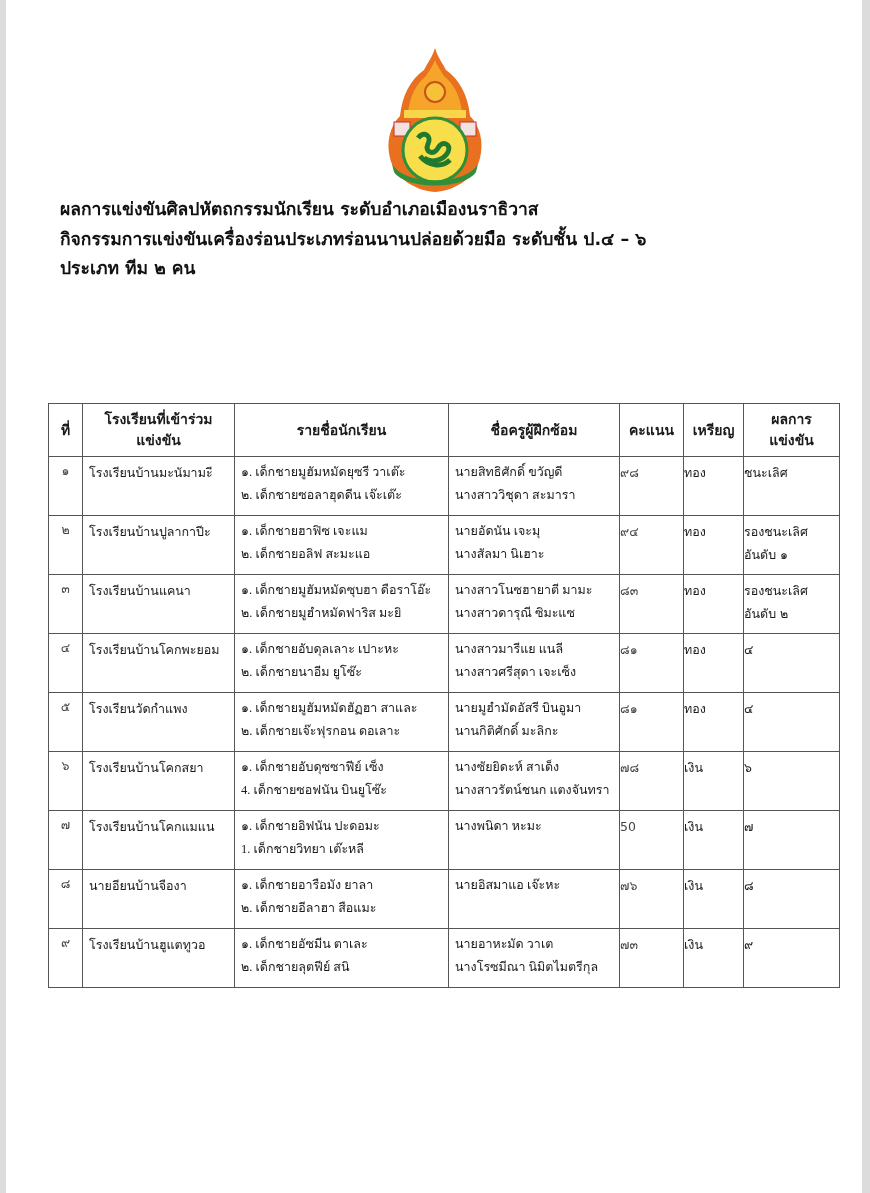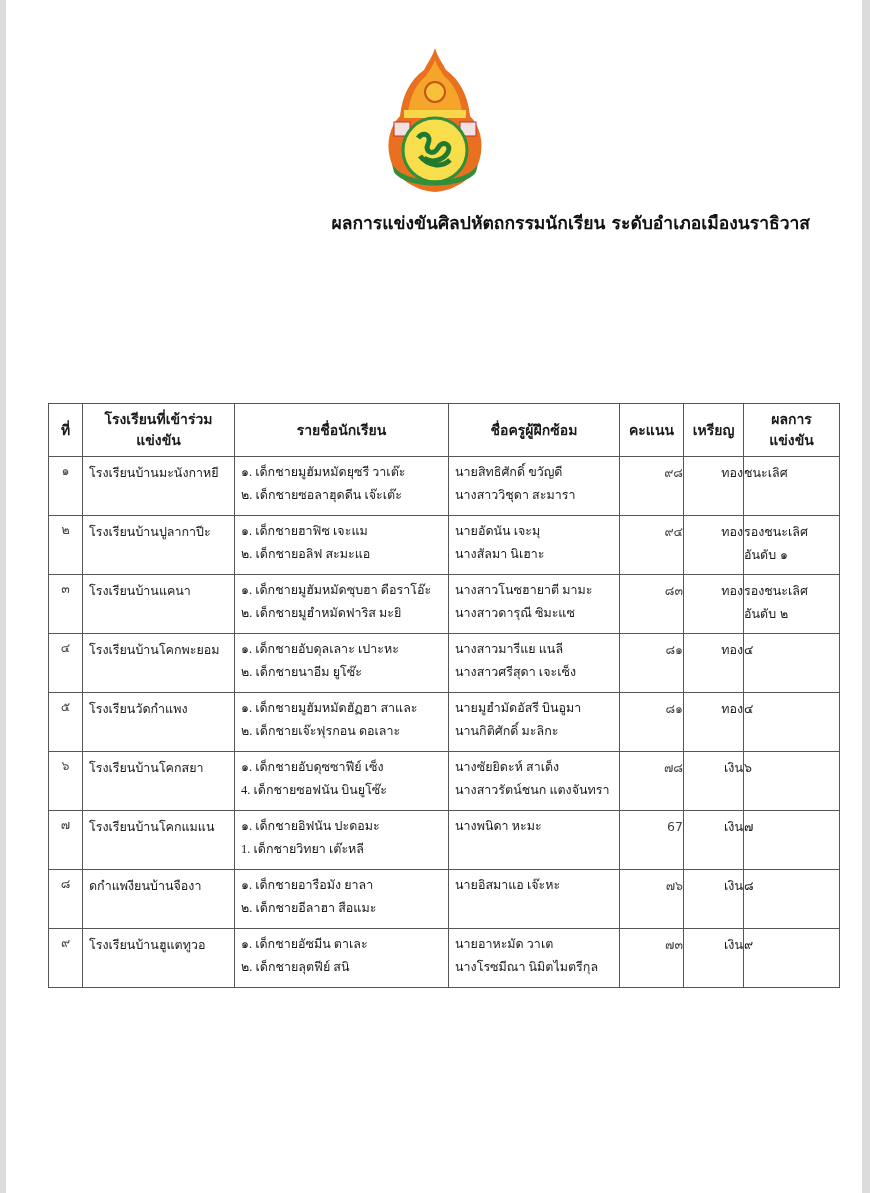--- a/index.html
+++ b/index.html
@@ -3,36 +3,36 @@
 <meta charset="utf-8">
 <style>
   html, body { margin: 0; padding: 0; }
   body {
     width: 870px; height: 1193px; background: #ffffff; position: relative; overflow: hidden;
     font-family: "DejaVu Sans", "Liberation Sans", sans-serif; color: #1a1a1a;
   }
   .edge-left { position: absolute; left: 0; top: 0; width: 6px; height: 1193px; background: #dcdcdc; }
   .edge-right { position: absolute; right: 0; top: 0; width: 8px; height: 1193px; background: #dcdcdc; }
   .logo { position: absolute; left: 380px; top: 46px; width: 110px; height: 150px; }
-  .titles { position: absolute; left: 60px; width: 750px; top: 209px; text-align: right; }
+  .titles { position: absolute; left: 60px; width: 750px; top: 195px; text-align: left; }
   .titles div { font-size: 17.5px; font-weight: bold; line-height: 29.5px; color: #111; white-space: nowrap; }
   table.results {
     position: absolute; left: 48px; top: 403px; border-collapse: collapse;
     font-size: 12.5px; table-layout: fixed; width: 791px;
   }
   table.results th, table.results td { border: 1.3px solid #555; vertical-align: top; padding: 0; }
   table.results th { font-size: 14px; font-weight: bold; height: 52px; vertical-align: middle; text-align: center; line-height: 21px; }
   table.results td { height: 54px; }
   .c-no { text-align: center; padding-top: 4px !important; color: #444; }
   .c-school { padding: 4px 0 0 6px !important; }
   .c-list { padding: 4px 0 0 6px !important; }
   .c-list div, .c-coach div { line-height: 23px; white-space: nowrap; font-family: Liberation Serif, serif; }
   .c-school div { line-height: 23px; white-space: nowrap; }
   .c-coach { padding: 4px 0 0 6px !important; }
-  .c-score, .c-medal { text-align: right; padding-top: 4px !important; line-height: 23px; }
+  .c-score, .c-medal { text-align: left; padding-top: 4px !important; line-height: 23px; }
   .c-score { color: #444; }
   .c-result { text-align: left; padding-top: 4px !important; }
   .c-result div { line-height: 23px; }
 </style>
 </head>
 <body>
 
 <div class="edge-left"></div>
 <div class="edge-right"></div>
 
@@ -44,20 +44,22 @@
   <rect x="14" y="76" width="16" height="14" fill="#f3e1e1" stroke="#c03030" stroke-width="1"></rect>
   <rect x="80" y="76" width="16" height="14" fill="#f3e1e1" stroke="#c03030" stroke-width="1"></rect>
   <circle cx="55" cy="104" r="32" fill="#f7de4a" stroke="#2f8f3a" stroke-width="3"></circle>
   <path d="M38 92 C44 84 52 90 48 98 C44 106 54 110 58 102 C62 94 72 98 68 106 C64 114 52 118 44 112" fill="none" stroke="#1f7a30" stroke-width="5"></path>
   <path d="M40 110 C48 120 62 122 70 114" fill="none" stroke="#1f7a30" stroke-width="5"></path>
   <path d="M12 118 C24 140 86 140 98 118 L96 126 C84 144 26 144 14 126 Z" fill="#2f8f3a"></path>
 </svg>
 
 <div class="titles">
   <div>ผลการแข่งขันศิลปหัตถกรรมนักเรียน ระดับอำเภอเมืองนราธิวาส</div>
+  <div>กิจกรรมการแข่งขันเครื่องร่อนประเภทร่อนนานปล่อยด้วยมือ ระดับชั้น ป.๔ – ๖</div>
+  <div>ประเภท ทีม ๒ คน</div>
 </div>
 
 <table class="results">
   <colgroup>
     <col style="width:34px">
       <col style="width:152px">
       <col style="width:214px">
       <col style="width:171px">
       <col style="width:64px">
       <col style="width:60px">
@@ -77,21 +79,21 @@
       <th>
           <div>ผลการ</div>
           <div>แข่งขัน</div>
         </th>
     </tr>
   </thead>
   <tbody id="rows">
   <tr>
     <td class="c-no">๑</td>
     <td class="c-school">
-          <div>โรงเรียนบ้านมะนังกาหยี</div>
+          <div>โรงเรียนบ้านมะนัมามะี</div>
         </td>
     <td class="c-list">
           <div>๑. เด็กชายมูฮัมหมัดยุซรี วาเต๊ะ</div>
           <div>๒. เด็กชายซอลาฮุดดีน เจ๊ะเต๊ะ</div>
         </td>
     <td class="c-coach">
           <div>นายสิทธิศักดิ์ ขวัญดี</div>
           <div>นางสาววิชุดา สะมารา</div>
         </td>
     <td class="c-score">๙๘</td>
@@ -213,32 +215,32 @@
           <div>โรงเรียนบ้านโคกแมแน</div>
         </td>
     <td class="c-list">
           <div>๑. เด็กชายอิฟนัน   ปะดอมะ</div>
           <div>1. เด็กชายวิทยา  เต๊ะหลี</div>
         </td>
     <td class="c-coach">
           <div>นางพนิดา  หะมะ</div>
           <div></div>
         </td>
-    <td class="c-score">67</td>
+    <td class="c-score">50</td>
     <td class="c-medal">เงิน</td>
     <td class="c-result">
           <div>๗</div>
           <div></div>
         </td>
   </tr>
 
   <tr>
     <td class="c-no">๘</td>
     <td class="c-school">
-          <div>ดกำแพงียนบ้านจืองา</div>
+          <div>นายอียนบ้านจืองา</div>
         </td>
     <td class="c-list">
           <div>๑. เด็กชายอารือมัง  ยาลา</div>
           <div>๒. เด็กชายอีลาฮา สือแมะ</div>
         </td>
     <td class="c-coach">
           <div>นายอิสมาแอ เจ๊ะหะ</div>
           <div></div>
         </td>
     <td class="c-score">๗๖</td>

